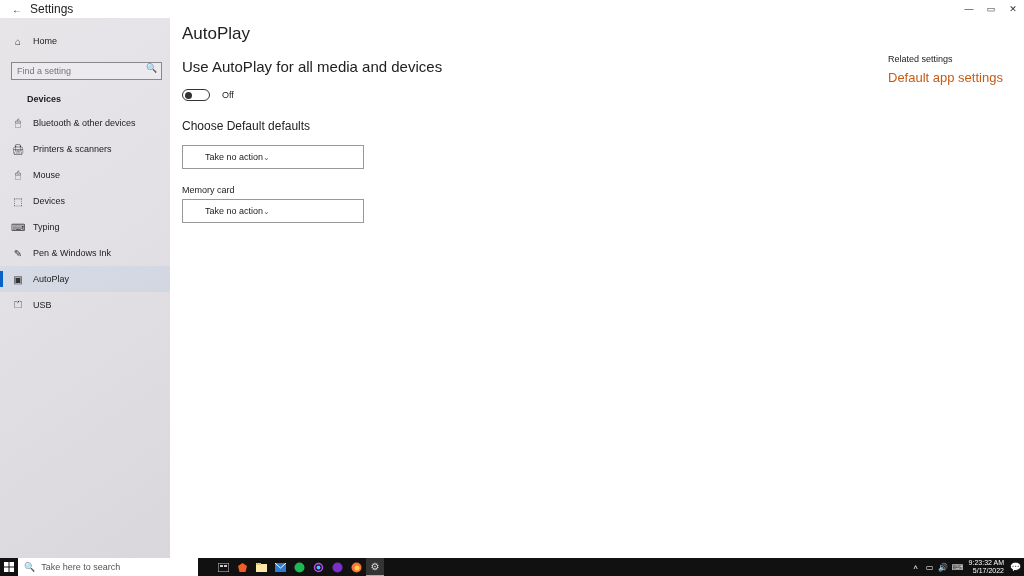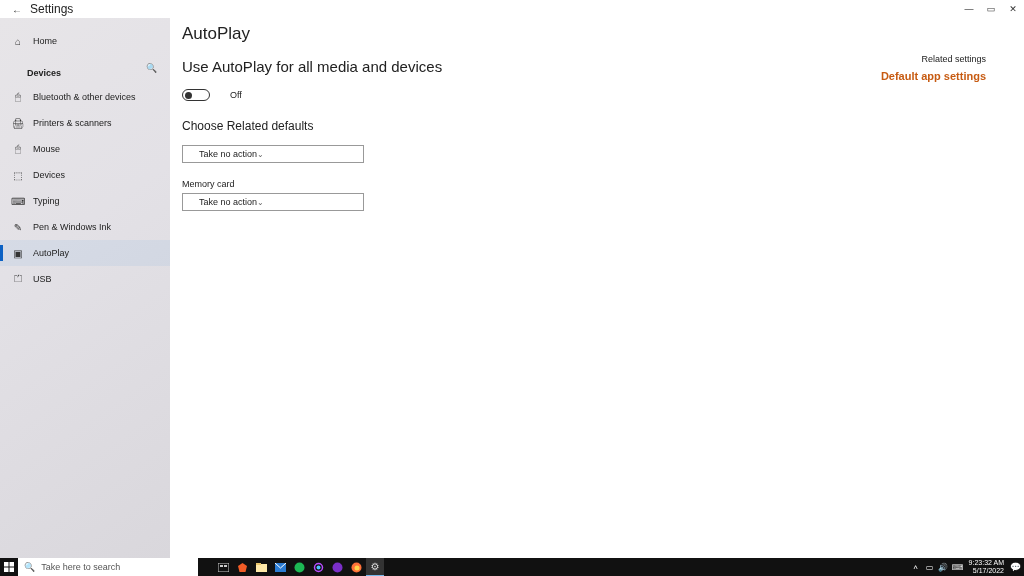--- a/index.html
+++ b/index.html
@@ -27,29 +27,29 @@
   .nav-row.active::before { content: ""; position: absolute; left: 0; width: 3px; height: 16px; background: #0b61c4; }
   .nav-row { position: relative; }
 
   
   .main { position: absolute; left: 182px; top: 24px; right: 16px; bottom: 0; }
   .page-title { font-size: 17px; font-weight: 400; color: #222; margin-bottom: 14px; }
   .setting-desc { font-size: 15px; color: #222; margin-bottom: 14px; }
   .toggle-row { display: flex; align-items: center; margin-bottom: 18px; }
   .toggle { width: 28px; height: 12px; border: 1px solid #333; border-radius: 6px; position: relative; cursor: pointer; }
   .toggle .knob { width: 7px; height: 7px; background: #333; border-radius: 50%; position: absolute; top: 1.5px; left: 2px; }
-  .toggle-label { font-size: 9px; color: #222; margin-left: 20px; }
+  .toggle-label { font-size: 9px; color: #222; margin-left: 12px; }
   .sub-heading { font-size: 12px; font-weight: 400; color: #222; margin-bottom: 12px; }
   .field-label { font-size: 9px; color: #222; margin-bottom: 4px; }
-  .select { width: 182px; height: 18px; border: 1px solid #999; display: flex; align-items: center; padding: 0 16px; font-size: 9px; color: #222; cursor: pointer; margin-bottom: 16px; }
+  .select { width: 182px; height: 24px; border: 1px solid #999; display: flex; align-items: center; padding: 0 22px; font-size: 9px; color: #222; cursor: pointer; margin-bottom: 16px; }
   .select .chev { font-size: 8px; color: #666; }
 
-  .related { position: absolute; right: 22px; top: 30px; width: 120px; text-align: right; }
+  .related { position: absolute; right: 0; top: 30px; width: 120px; }
   .related-title { font-size: 9px; color: #222; margin-bottom: 6px; }
-  .related-link { font-size: 11px; color: #c75b12; cursor: pointer; font-weight: bold; }
+  .related-link { font-size: 13px; color: #c75b12; cursor: pointer; }
 
   
   .taskbar { position: absolute; left: 0; bottom: 0; width: 1024px; height: 18px; background: #111; display: flex; align-items: center; color: #fff; font-size: 9px; }
   .start { width: 18px; height: 18px; display: flex; align-items: center; justify-content: center; cursor: pointer; }
   .start svg { width: 10px; height: 10px; }
   .tb-search { display: flex; align-items: center; background: #fff; color: #555; height: 18px; width: 180px; padding-left: 6px; cursor: text; }
   .tb-search .mag { margin-right: 6px; font-size: 9px; color: #444; }
   .tb-gap { width: 14px; }
   .tb-icons { display: flex; align-items: center; gap: 1px; margin-left: 2px; }
   .tb-icon { width: 18px; height: 18px; display: flex; align-items: center; justify-content: center; cursor: pointer; }
@@ -73,20 +73,21 @@
       <div>✕</div>
     </div>
   </div>
 
   <div class="sidebar">
     <div class="home-row">
       <span class="icon">⌂</span>
       <span>Home</span>
     </div>
     <div class="search-wrap">
+      <input class="search" placeholder="Find a setting" style="">
       <span class="search-icon">🔍</span>
     </div>
     <div class="section-label">Devices</div>
     <div id="nav-list">
         <div class="nav-row">
           <span class="icon">🖱</span>
           <span>Bluetooth &amp; other devices</span>
         </div>
         <div class="nav-row">
           <span class="icon">🖨</span>
@@ -121,21 +122,21 @@
 
   <div class="main">
     <div class="page-title">AutoPlay</div>
     <div class="setting-desc">Use AutoPlay for all media and devices</div>
     <div class="toggle-row">
       <div class="toggle">
           <div class="knob"></div>
         </div>
       <div class="toggle-label">Off</div>
     </div>
-    <div class="sub-heading">Choose Related defaults</div>
+    <div class="sub-heading">Choose Default defaults</div>
     <div id="fields">
         <div class="select">
           <span>Take no action</span>
           <span class="chev">⌄</span>
         </div>
         <div class="field-label">Memory card</div>
         <div class="select">
           <span>Take no action</span>
           <span class="chev">⌄</span>
         </div>

